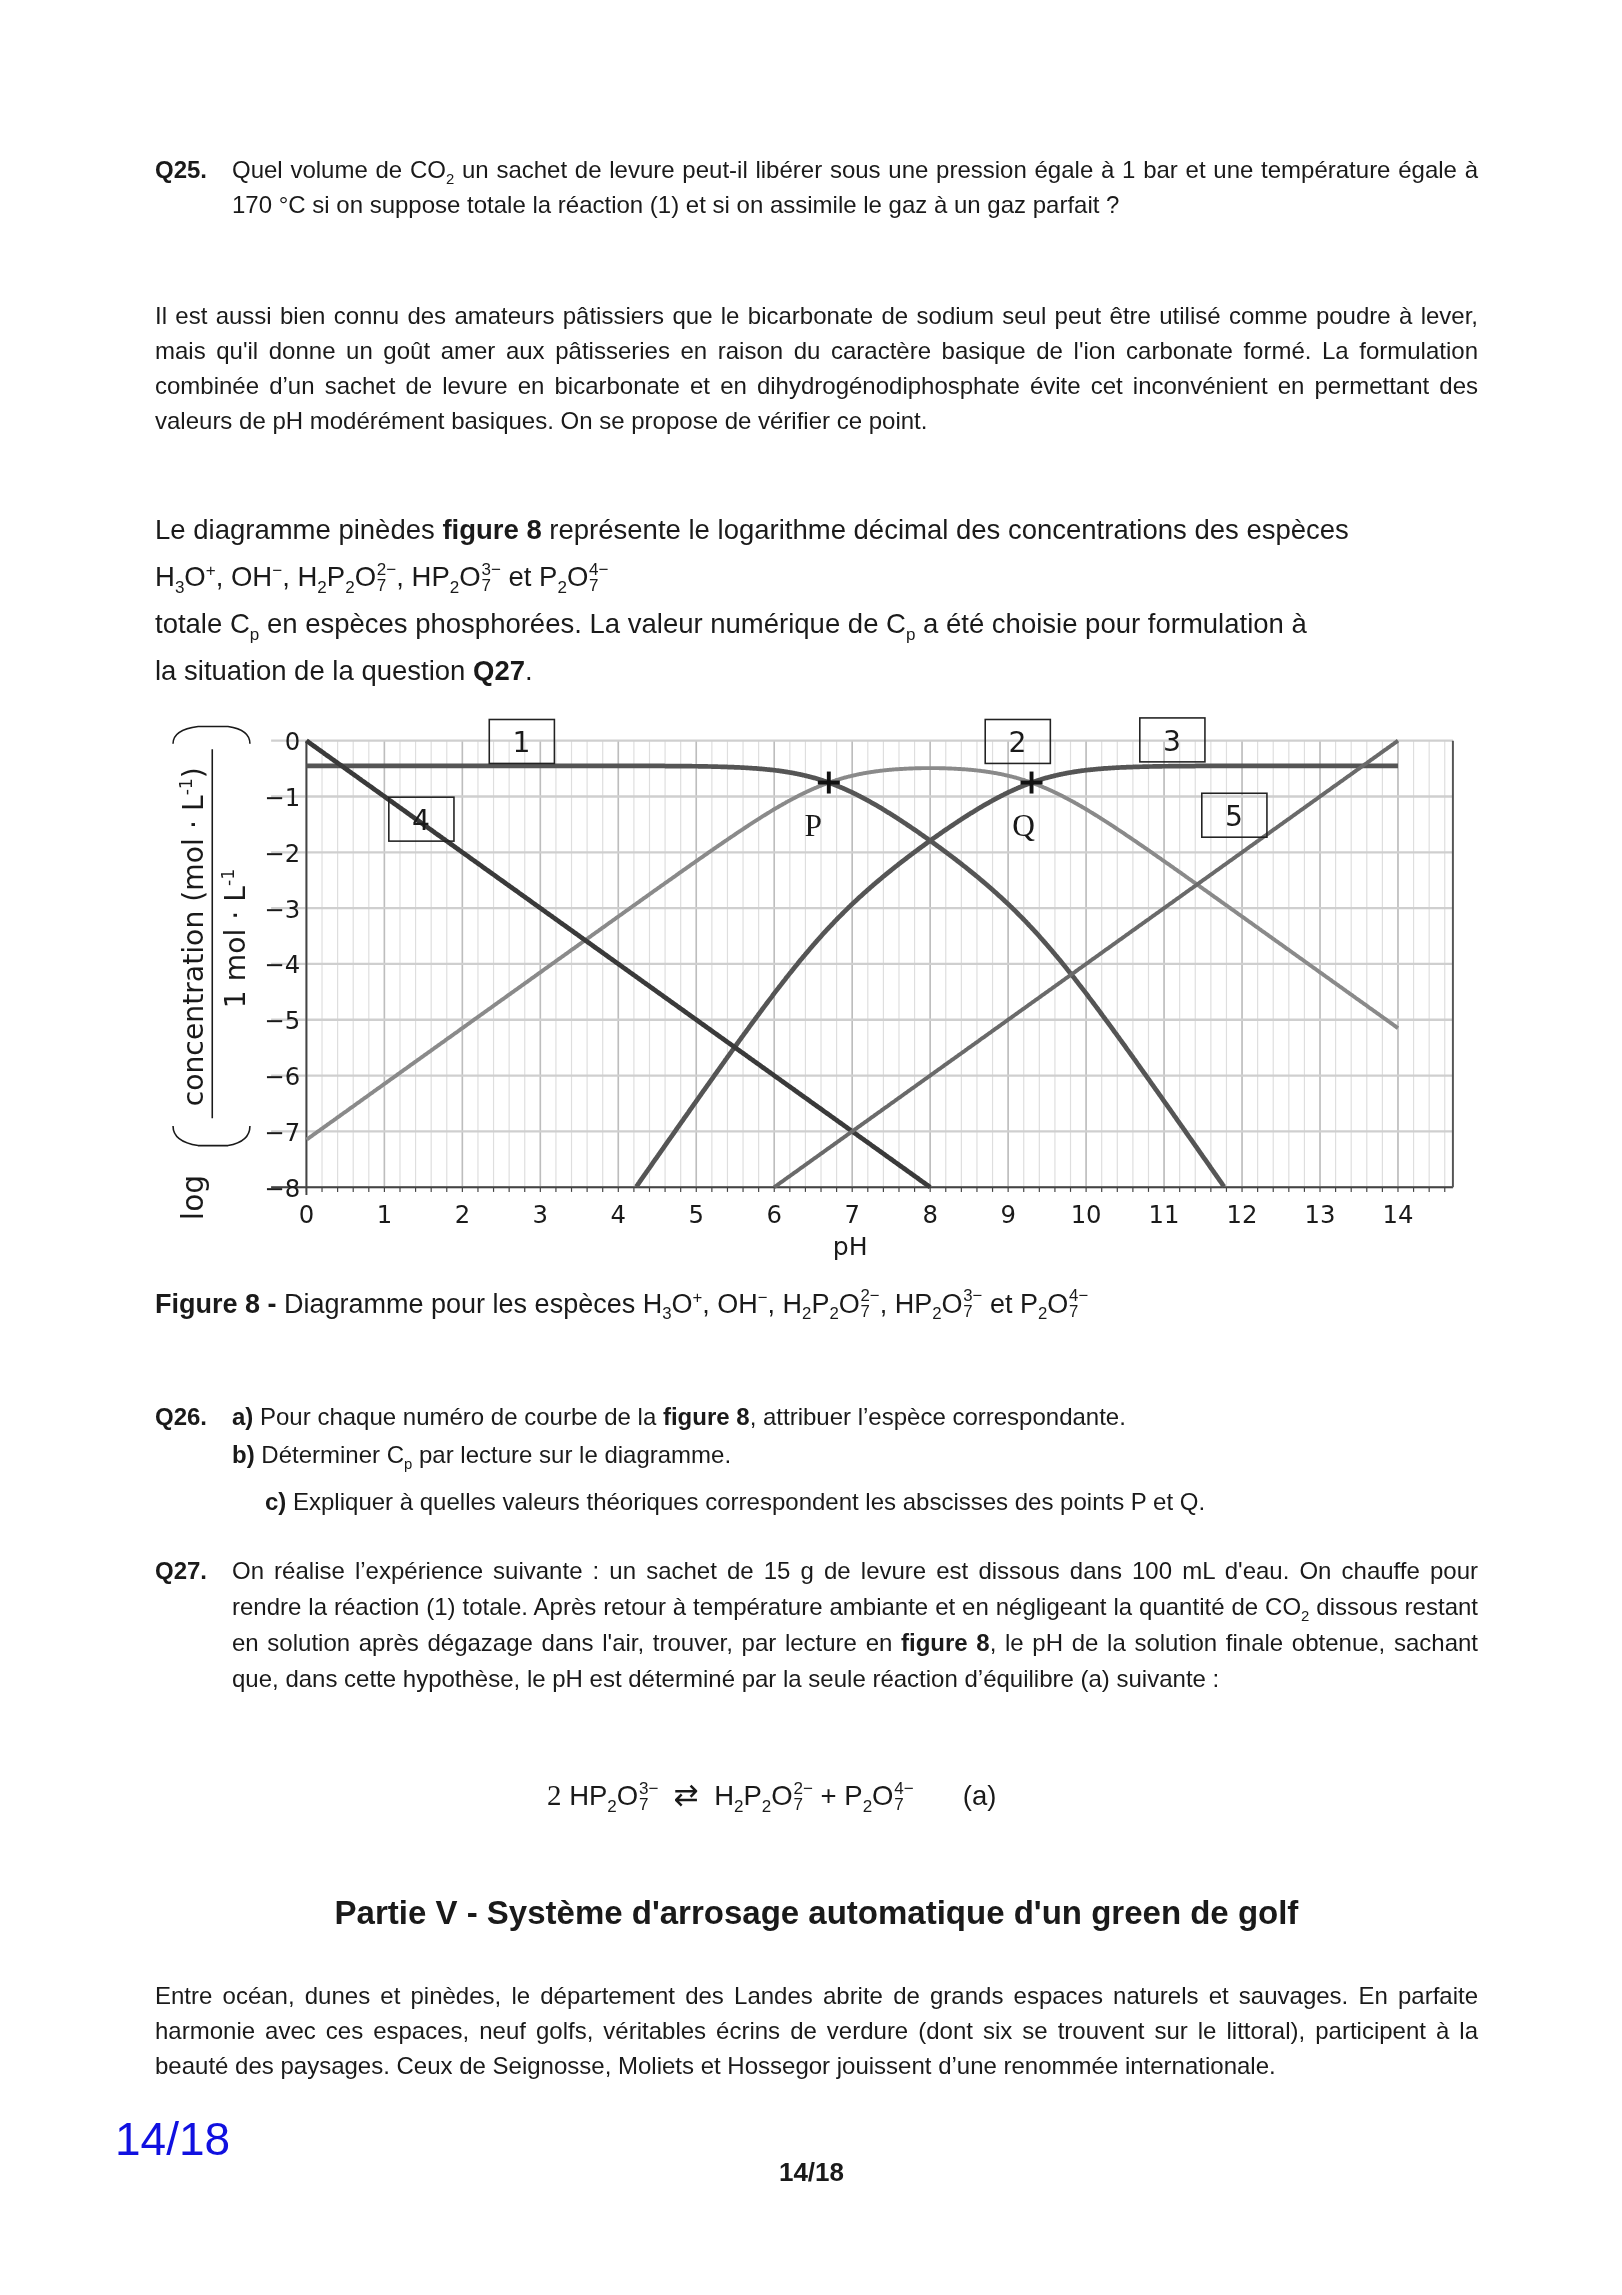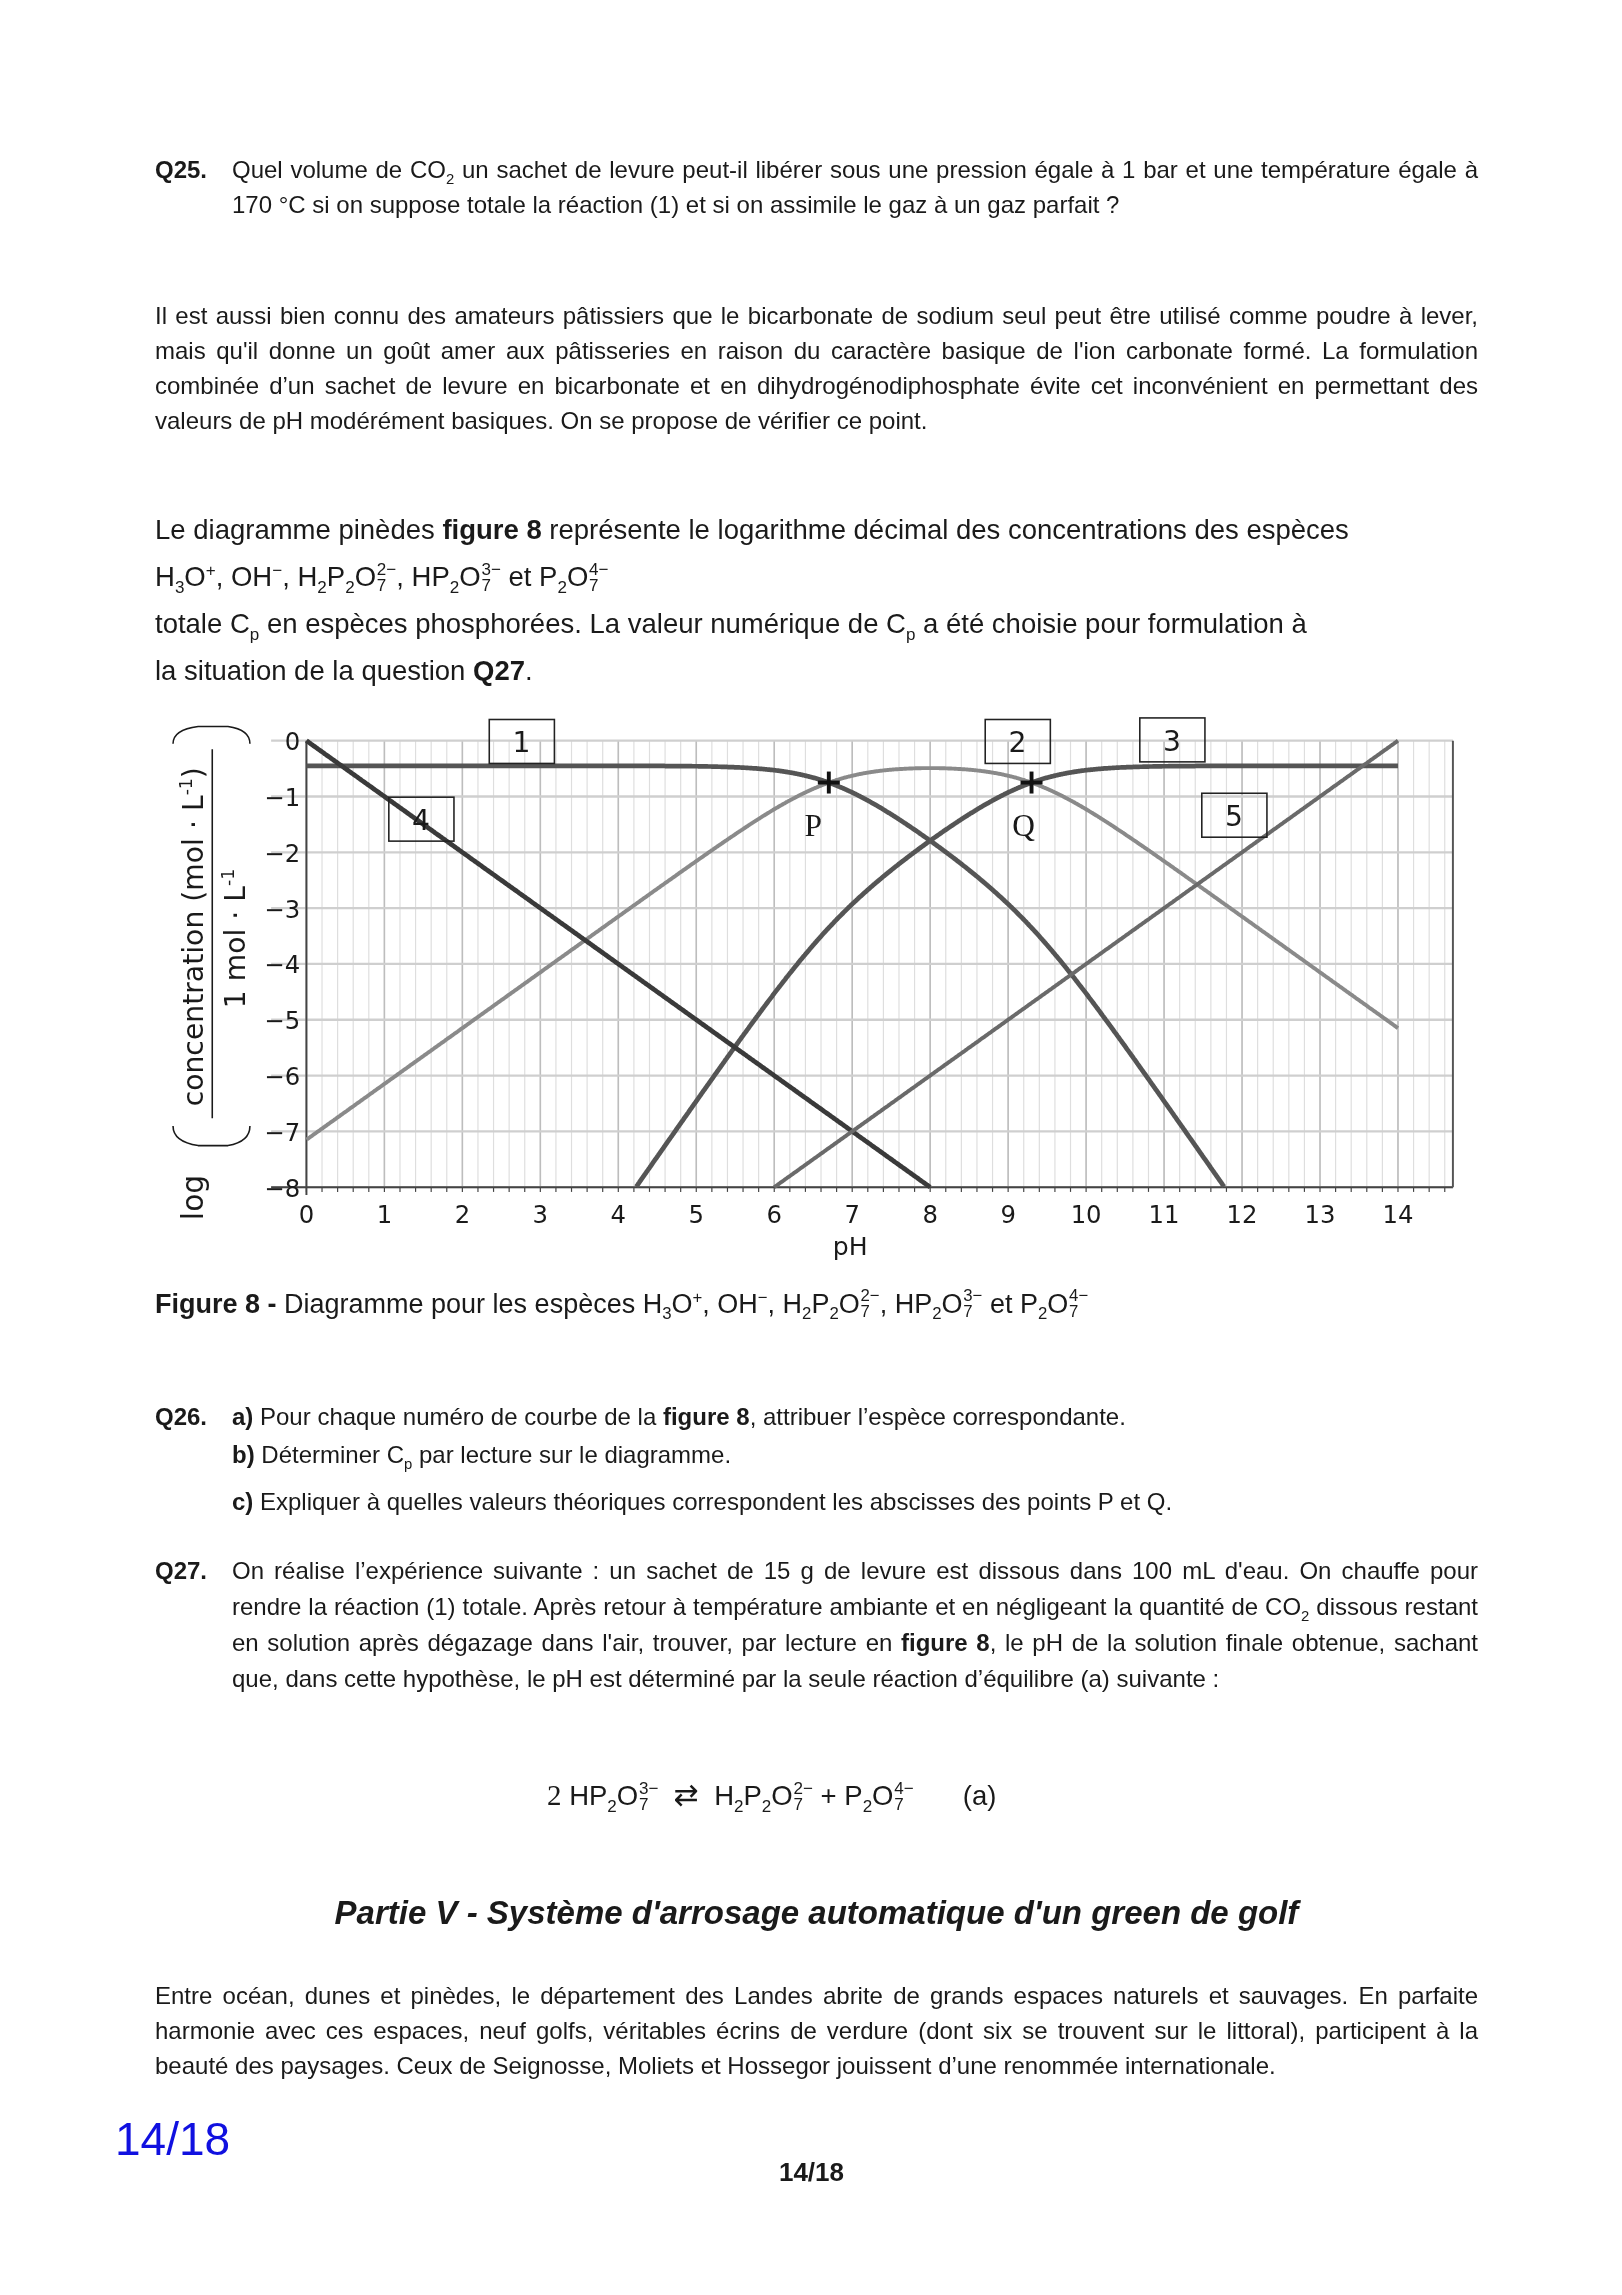--- a/index.html
+++ b/index.html
@@ -13,21 +13,21 @@
   .q .qn { position:absolute; left:0; top:0; font-weight:bold; }
   .q .qbody { margin-left:77px; }
   b { font-weight:bold; }
   .chem { white-space:nowrap; }
   .stack { display:inline-flex; flex-direction:column; vertical-align:middle; line-height:1; font-size:62%; margin-left:0.8px; position:relative; top:-1.6px; }
   .stack span { display:block; height:0.95em; }
   .chart-wrap { position:absolute; left:149px; top:714px; width:1335px; height:565px; }
   .caption { position:absolute; left:155px; top:1287px; width:1323px; text-align:left; }
   .equation { position:absolute; left:547px; top:1777px; font-size:27.5px; }
   .eq-2 { font-family:"Liberation Serif", serif; font-size:29px; }
-  .part-title { position:absolute; left:155px; top:1894px; width:1323px; text-align:center; font-weight:bold; font-size:33px;font-style:italic; }
+  .part-title { position:absolute; left:155px; top:1894px; width:1323px; text-align:center; font-weight:bold; font-size:33px; }
   .page-blue { position:absolute; left:115px; top:2112px; color:#1010e0; font-size:46px; }
   .page-footer { position:absolute; left:0; width:1623px; top:2157px; text-align:center; font-weight:bold; font-size:26px; }
 </style>
 </head>
 <body>
 
 <div class="page">
 
   <div class="q txt just" style="top:152px;">
     <span class="qn">Q25.</span>
@@ -314,21 +314,21 @@
           <span>4−</span>
           <span>7</span>
         </span></span>
   </div>
 
   <div class="q txt" style="top:1399px;">
     <span class="qn">Q26.</span>
     <div class="qbody" style="margin-left:77px;">
       <div><b>a)</b><span> Pour chaque numéro de courbe de la </span><b>figure 8</b><span>, attribuer l’espèce correspondante.</span></div>
       <div style="margin-top:3px;"><b>b)</b><span> Déterminer C</span><sub>p</sub><span> par lecture sur le diagramme.</span></div>
-      <div style="margin-top:11.8px;"><b>c)</b><span> Expliquer à quelles valeurs théoriques correspondent les abscisses des points P et Q.</span></div>
+      <div style="margin-top:11.8px;margin-left:33px;"><b>c)</b><span> Expliquer à quelles valeurs théoriques correspondent les abscisses des points P et Q.</span></div>
     </div>
   </div>
 
   <div class="q txt just" style="top:1553px;">
     <span class="qn">Q27.</span>
     <div class="qbody" style="line-height:36px;">
       <span>On réalise l’expérience suivante : un sachet de 15 g de levure est dissous dans 100 mL d'eau. On chauffe pour rendre la réaction (1) totale. Après retour à température ambiante et en négligeant la quantité de </span><span class="chem"><span>CO</span><sub>2</sub></span><span> dissous restant en solution après dégazage dans l'air, trouver, par lecture en </span><b>figure 8</b><span>, le pH de la solution finale obtenue, sachant que, dans cette hypothèse, le pH est déterminé par la seule réaction d’équilibre (a) suivante :</span>
     </div>
   </div>
 

